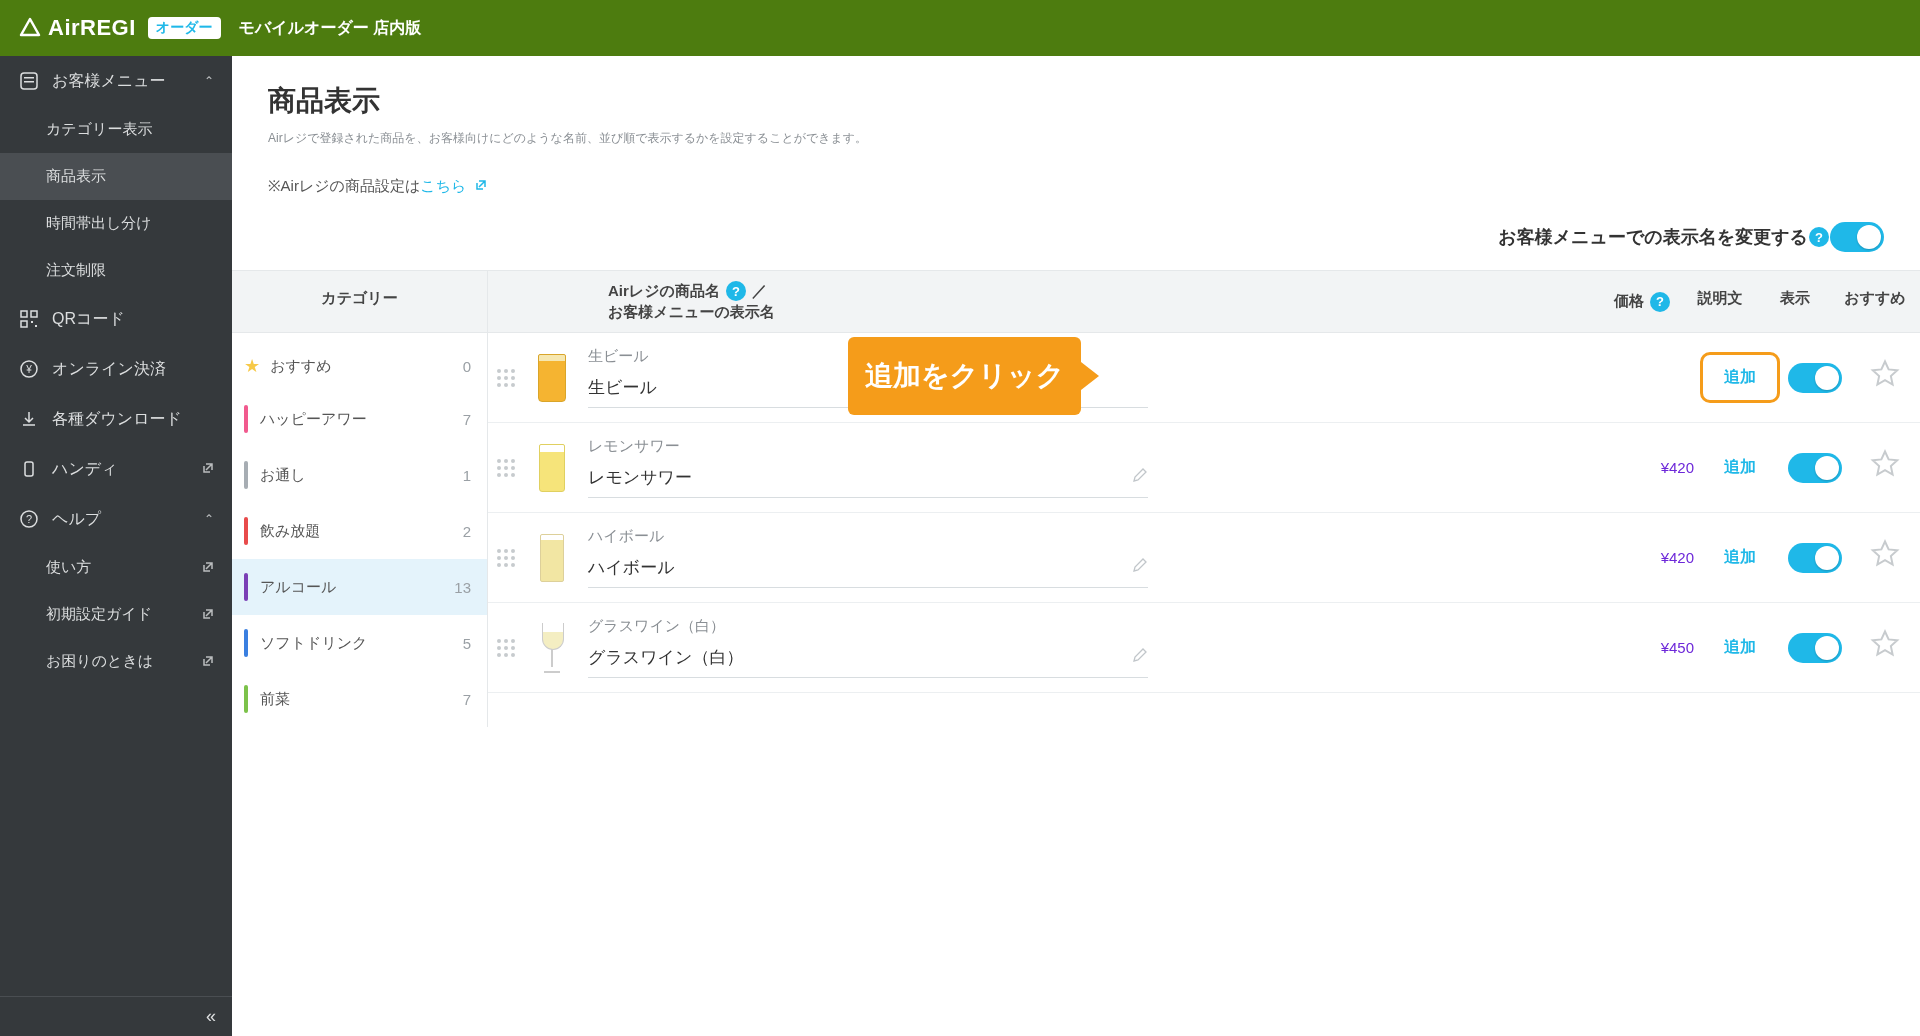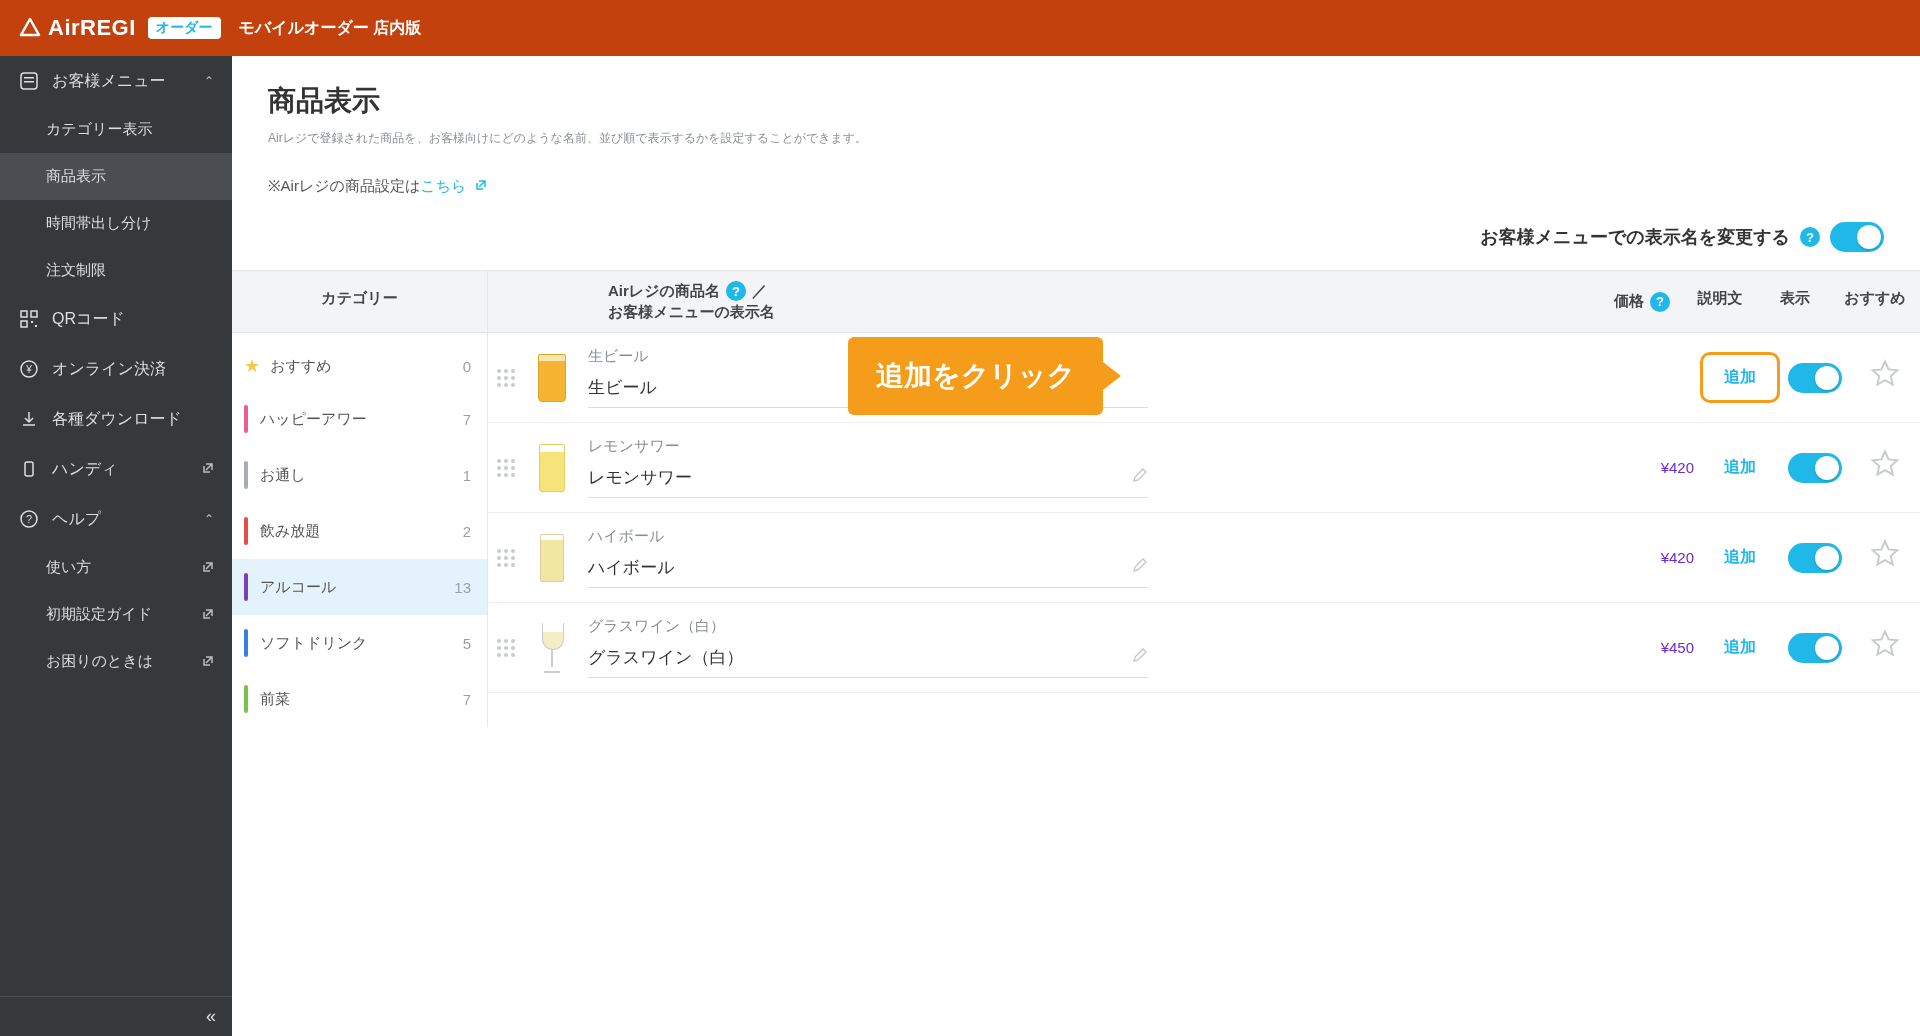--- a/index.html
+++ b/index.html
@@ -1,18 +1,18 @@
 <!DOCTYPE html>
 <html><head>
 <meta charset="utf-8">
 <style>
 * { margin: 0; padding: 0; box-sizing: border-box; font-family: -apple-system, BlinkMacSystemFont, "Segoe UI", "Hiragino Sans", "Hiragino Kaku Gothic ProN", Meiryo, sans-serif; }
 body { background: #fff; color: #333; }
 
-.app-header { background: #c2410c; height: 56px; display: flex; align-items: center; padding: 0 18px; color: #fff; }
+.app-header { background: #4d7c0f; height: 56px; display: flex; align-items: center; padding: 0 18px; color: #fff; }
 .logo-wrap { display: flex; align-items: center; gap: 6px; }
 .logo-delta { width: 24px; height: 24px; }
 .logo-text { font-size: 22px; font-weight: 700; letter-spacing: 0.5px; }
 .logo-badge { background: #fff; color: #1fb8e8; font-weight: 700; font-size: 14px; padding: 2px 8px; border-radius: 4px; margin-left: 6px; }
 .header-sub { margin-left: 18px; font-size: 16px; font-weight: 600; }
 
 .layout { display: flex; min-height: calc(100vh - 56px); }
 .sidebar { width: 232px; background: #35393c; color: #dcdedf; display: flex; flex-direction: column; position: relative; }
 .side-item { display: flex; align-items: center; padding: 14px 18px; font-size: 16px; cursor: pointer; position: relative; }
 .side-item .icon { width: 22px; height: 22px; margin-right: 12px; display: inline-flex; align-items: center; justify-content: center; }
@@ -24,21 +24,21 @@
 .side-collapse { position: absolute; bottom: 0; right: 0; left: 0; height: 40px; border-top: 1px solid #4a4e52; display: flex; align-items: center; justify-content: flex-end; padding-right: 16px; color: #dcdedf; font-size: 18px; cursor: pointer; }
 
 .main { flex: 1; background: #fff; overflow: auto; }
 .page-head { padding: 26px 36px 18px; }
 .page-title { font-size: 28px; font-weight: 700; color: #333; margin-bottom: 10px; }
 .page-desc { font-size: 12px; color: #8a8f94; }
 .settings-note { padding: 10px 36px 0; font-size: 15px; color: #555; }
 .settings-note a { color: #1fb8e8; text-decoration: none; }
 .ext-icon { display: inline-block; width: 12px; height: 12px; margin-left: 4px; }
 
-.display-name-bar { display: flex; align-items: center; justify-content: flex-end; padding: 26px 36px 18px; gap: 10px; }
+.display-name-bar { display: flex; align-items: center; justify-content: flex-end; padding: 26px 36px 18px; gap: 1px; }
 .display-name-label { font-size: 18px; font-weight: 700; color: #333; }
 .help-badge { width: 20px; height: 20px; border-radius: 50%; background: #1fb8e8; color: #fff; display: inline-flex; align-items: center; justify-content: center; font-size: 13px; font-weight: 700; }
 .toggle { width: 54px; height: 30px; border-radius: 15px; background: #1fb8e8; position: relative; cursor: pointer; }
 .toggle .knob { width: 24px; height: 24px; border-radius: 50%; background: #fff; position: absolute; top: 3px; right: 3px; box-shadow: 0 1px 2px rgba(0,0,0,0.2); }
 
 .grid-head { display: flex; background: #f2f4f5; border-top: 1px solid #e5e8ea; border-bottom: 1px solid #e5e8ea; font-size: 15px; font-weight: 700; color: #444; }
 .col-cat { width: 256px; padding: 18px 20px; text-align: center; border-right: 1px solid #e5e8ea; }
 .col-name { flex: 1; padding: 10px 20px; display: flex; flex-direction: column; justify-content: center; gap: 2px; }
 .col-name-row { display: flex; align-items: center; gap: 6px; }
 .col-price { width: 100px; padding: 18px 10px; text-align: right; display: flex; align-items: center; justify-content: flex-end; gap: 6px; }
@@ -64,21 +64,21 @@
 .prod-name-air { font-size: 15px; color: #8a8f94; margin-bottom: 10px; }
 .prod-name-disp { font-size: 17px; color: #333; border-bottom: 1px solid #d8dde0; padding-bottom: 8px; display: flex; align-items: center; justify-content: space-between; max-width: 560px; }
 .edit-pencil { color: #c1c6ca; cursor: pointer; }
 .prod-price { width: 100px; text-align: right; font-size: 15px; color: #6d28d9; padding-right: 6px; }
 .prod-add { width: 80px; text-align: center; color: #1fb8e8; font-size: 16px; font-weight: 600; cursor: pointer; }
 .prod-add.boxed { border: 3px solid #f59c1a; border-radius: 10px; padding: 12px 8px; background: #fff; }
 .prod-toggle { width: 70px; display: flex; justify-content: center; }
 .prod-star { width: 70px; display: flex; justify-content: center; color: #c7cbce; font-size: 28px; cursor: pointer; }
 .star-outline svg { width: 30px; height: 30px; }
 
-.callout { position: absolute; left: 360px; top: 4px; background: #f59c1a; color: #fff; font-size: 28px; font-weight: 700; padding: 20px 28px; border-radius: 6px; display: flex; align-items: center; }
+.callout { position: absolute; left: 360px; top: 4px; background: #f59c1a; color: #fff; font-size: 28px; font-weight: 700; padding: 20px 17px; border-radius: 6px; display: flex; align-items: center; }
 .callout::after { content: ""; position: absolute; right: -18px; top: 50%; transform: translateY(-50%); border-left: 18px solid #f59c1a; border-top: 14px solid transparent; border-bottom: 14px solid transparent; }
 
 
 .glass { position: relative; }
 .beer { width: 28px; height: 48px; background: linear-gradient(#f6e7b0 0 12%, #f5b431 12% 100%); border-radius: 2px 2px 4px 4px; border: 1px solid #d9a52a; }
 .lemon { width: 26px; height: 48px; background: linear-gradient(#fff 0 15%, #f6e47a 15% 100%); border-radius: 2px 2px 3px 3px; border: 1px solid #e0d060; }
 .highball { width: 24px; height: 48px; background: linear-gradient(#fff 0 10%, #f2e6a3 10% 100%); border-radius: 2px; border: 1px solid #ddd09a; }
 .wine { width: 24px; height: 50px; position: relative; }
 .wine::before { content: ""; position: absolute; top: 0; left: 2px; width: 20px; height: 26px; border: 1px solid #ccc; border-top: none; border-radius: 0 0 12px 12px; background: linear-gradient(#fff 0 35%, #f4eec2 35% 100%); }
 .wine::after { content: ""; position: absolute; top: 26px; left: 11px; width: 2px; height: 18px; background: #ccc; }

